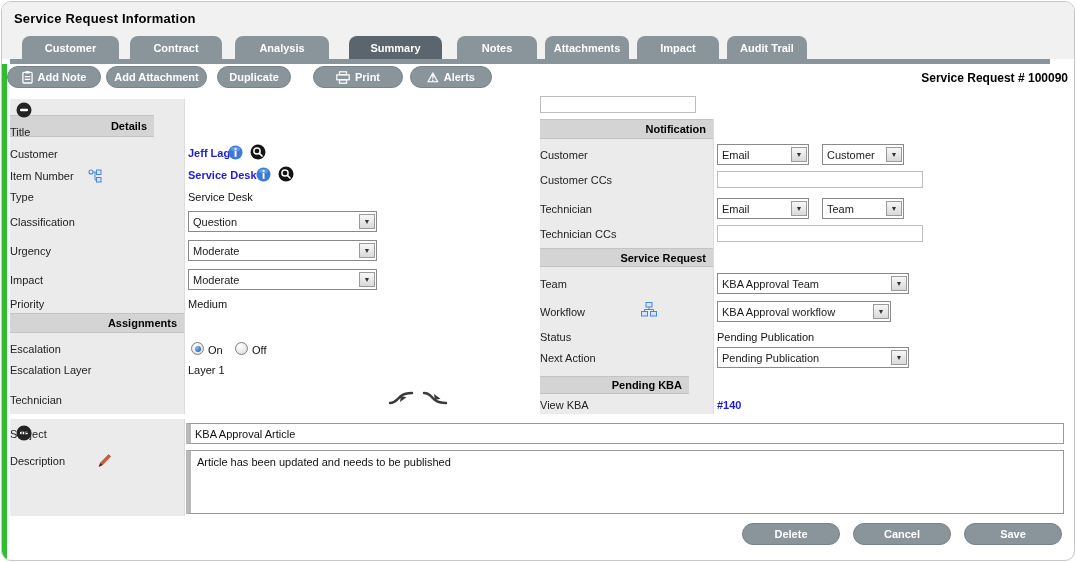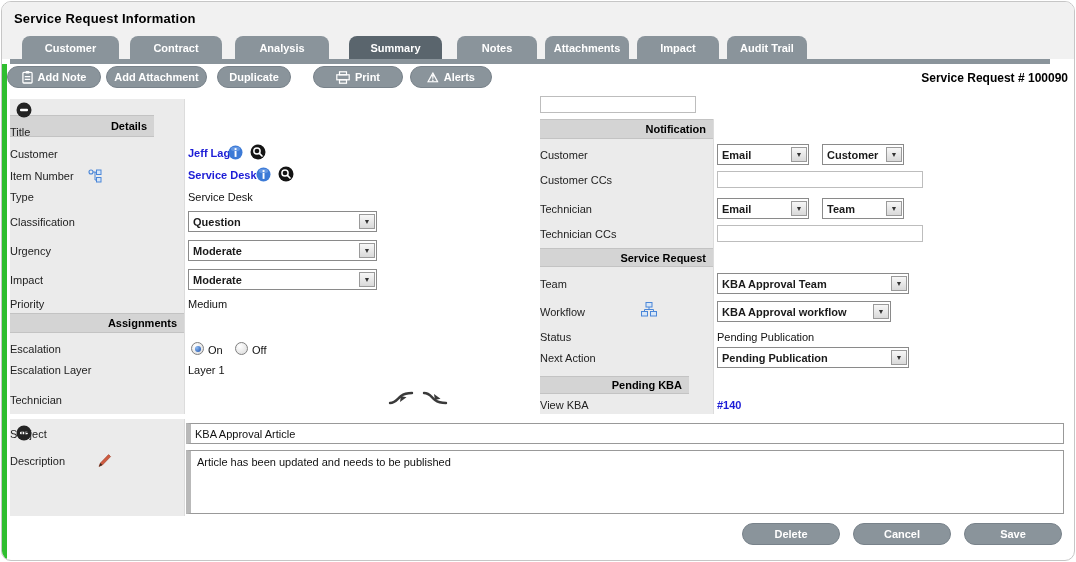--- a/index.html
+++ b/index.html
@@ -12,21 +12,21 @@
   .tab-underline{position:absolute;left:8px;top:57px;width:1040px;height:5px;background:#8a949b;}
   .green-strip{position:absolute;left:0;top:62px;width:5px;height:495px;background:#2fbe2f;}
   .pill{position:absolute;height:22px;border-radius:11px;background:#8a949b;border:1px solid #78828a;color:#fff;font-weight:bold;display:flex;align-items:center;justify-content:center;gap:5px;cursor:pointer;box-sizing:border-box;}
   .req-num{position:absolute;left:820px;top:69px;width:246px;text-align:right;font-weight:bold;font-size:12px;color:#000;}
   .col-bg{position:absolute;background:#ebebeb;border-right:1px solid #dcdcdc;}
   .sec-header{position:absolute;background:#d4d4d4;border-top:1px solid #c3c3c3;border-bottom:1px solid #c3c3c3;font-weight:bold;color:#000;display:flex;align-items:center;justify-content:flex-end;padding-right:7px;box-sizing:border-box;}
   .lbl{position:absolute;width:168px;text-align:left;color:#222;white-space:nowrap;}
   .val{position:absolute;color:#111;white-space:nowrap;}
   .link{color:#1c1cd6;cursor:pointer;text-decoration:none;font-weight:bold;}
   .sel{position:absolute;height:21px;background:#fff;border:1px solid #8a8a8a;box-sizing:border-box;display:flex;align-items:center;cursor:pointer;}
-  .sel-text{flex:1;padding-left:4px;overflow:hidden;white-space:nowrap;font-weight:bold;}
+  .sel-text{flex:1;padding-left:4px;overflow:hidden;white-space:nowrap;}
   .sel-btn{width:16px;height:15px;margin:1px;background:linear-gradient(#f7f7f7,#d9d9d9);border:1px solid #9a9a9a;display:flex;align-items:center;justify-content:center;font-size:7px;color:#333;box-sizing:border-box;}
   .inp{position:absolute;border:1px solid #bdbdbd;background:#fff;font-family:"Liberation Sans",sans-serif;font-size:11px;color:#111;padding:1px 4px;box-sizing:border-box;outline:none;}
   .handle{border:1px solid #999;border-left:5px solid #b9b9b9;}
   .ta{resize:none;padding:4px 6px;line-height:14px;}
   .icon-abs{position:absolute;display:block;}
   .radio{position:absolute;width:13px;height:13px;border-radius:50%;border:1px solid #808080;background:radial-gradient(circle at 35% 30%,#fff,#d9d9d9);box-sizing:border-box;cursor:pointer;}
   .radio.checked::after{content:"";position:absolute;left:2.5px;top:2.5px;width:6px;height:6px;border-radius:50%;background:radial-gradient(circle at 30% 30%,#8cbaf2,#1d4fa8);}
   .tri{font-size:13px;line-height:13px;color:#fff;}
   .footer-pill{width:98px;}
 </style>

